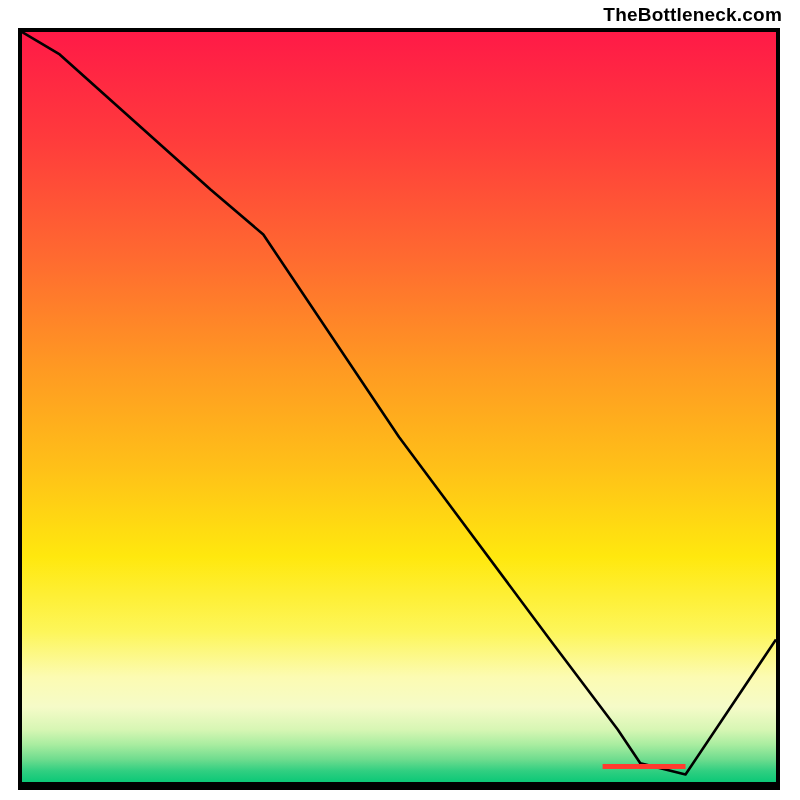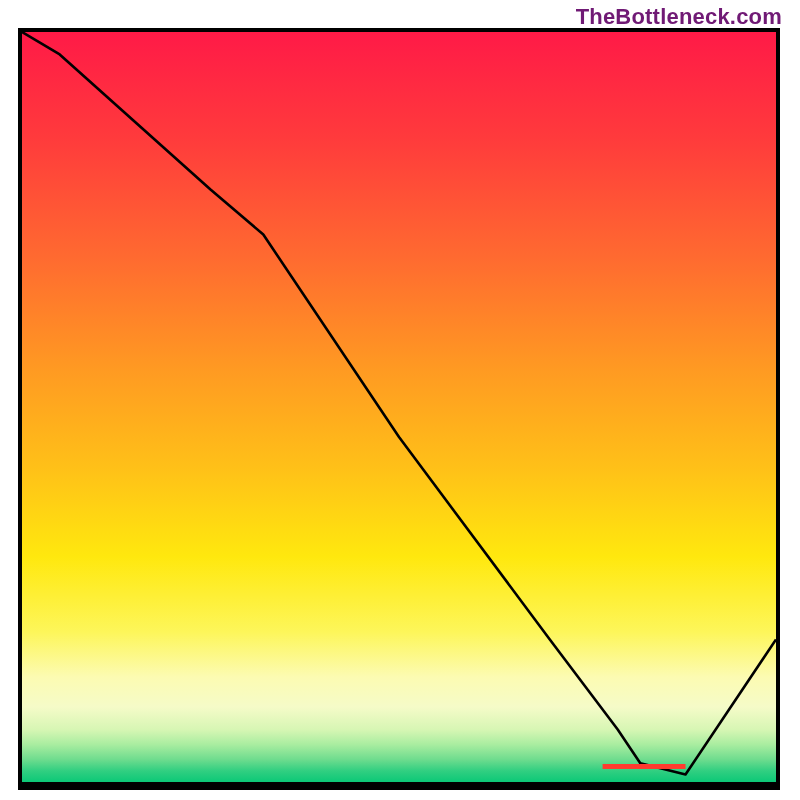--- a/index.html
+++ b/index.html
@@ -13,23 +13,23 @@
   }
   .wrap {
     position: relative;
     width: 800px;
     height: 800px;
   }
   .attribution {
     position: absolute;
     top: 4px;
     right: 18px;
-    font-size: 22px;
+    font-size: 19px;
     font-weight: 600;
-    color: #701a75;
+    color: #000000;
     letter-spacing: 0.2px;
   }
   .plot-frame {
     position: absolute;
     left: 18px;
     top: 28px;
     width: 762px;
     height: 762px;
     box-sizing: border-box;
     border-left: 4px solid #000;

